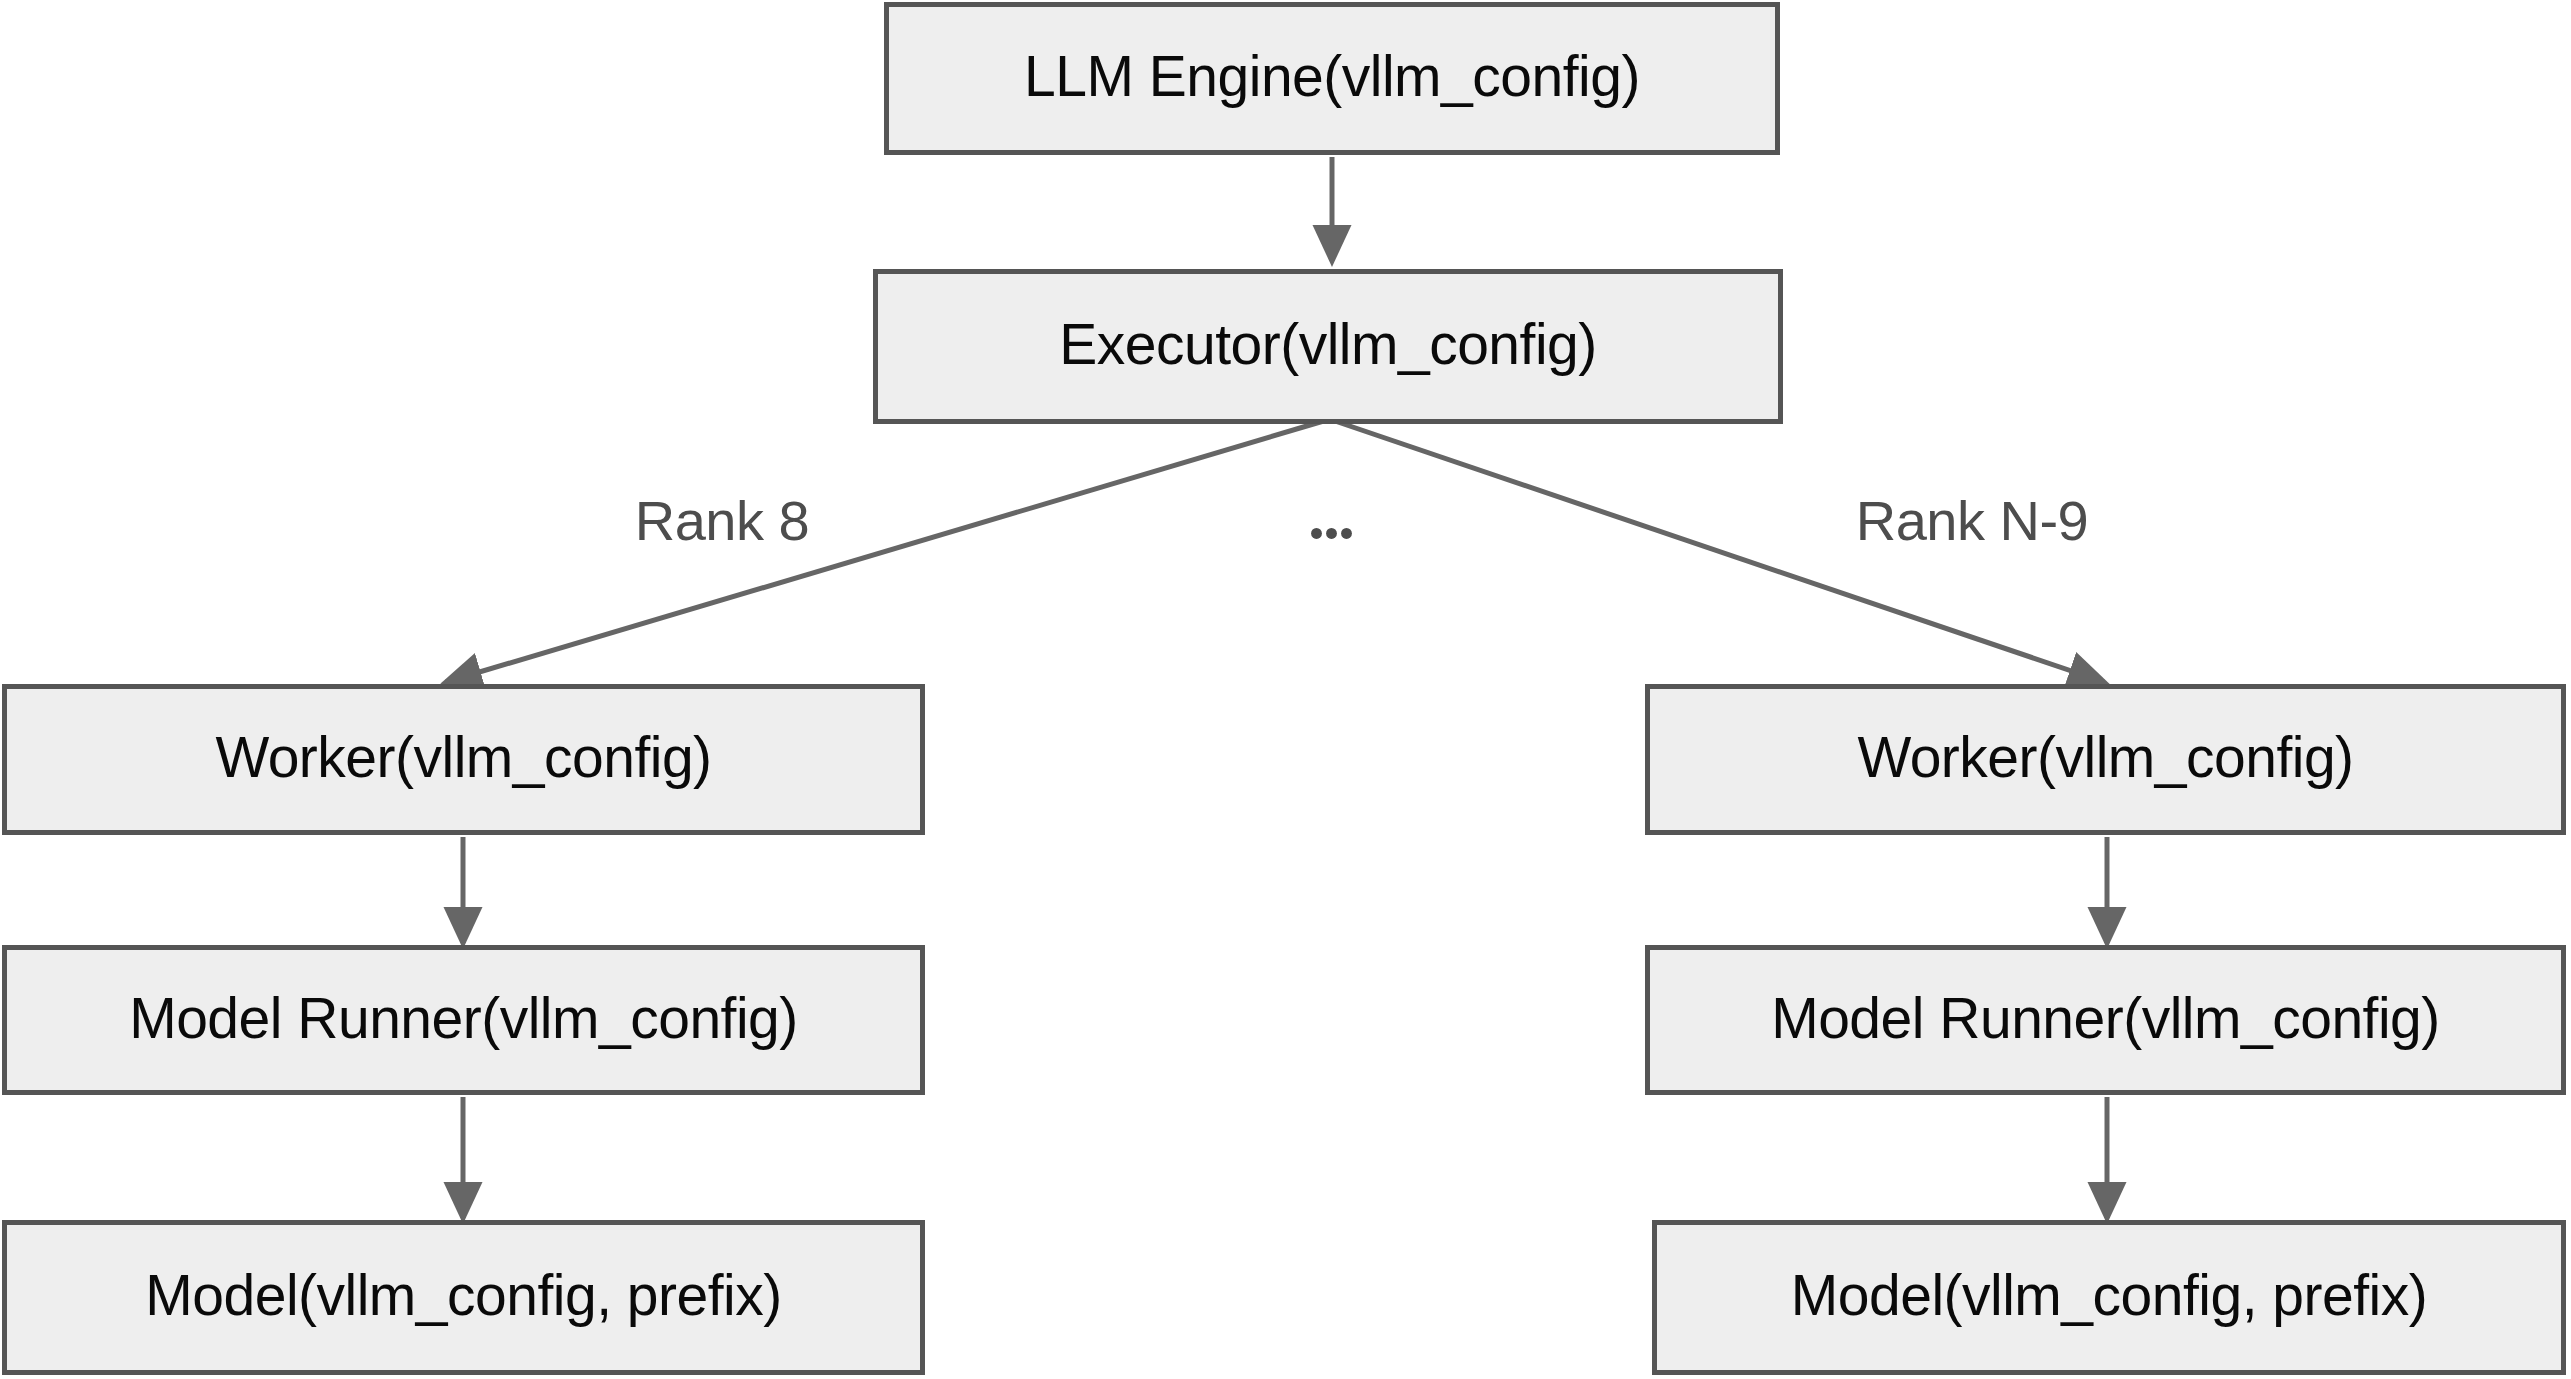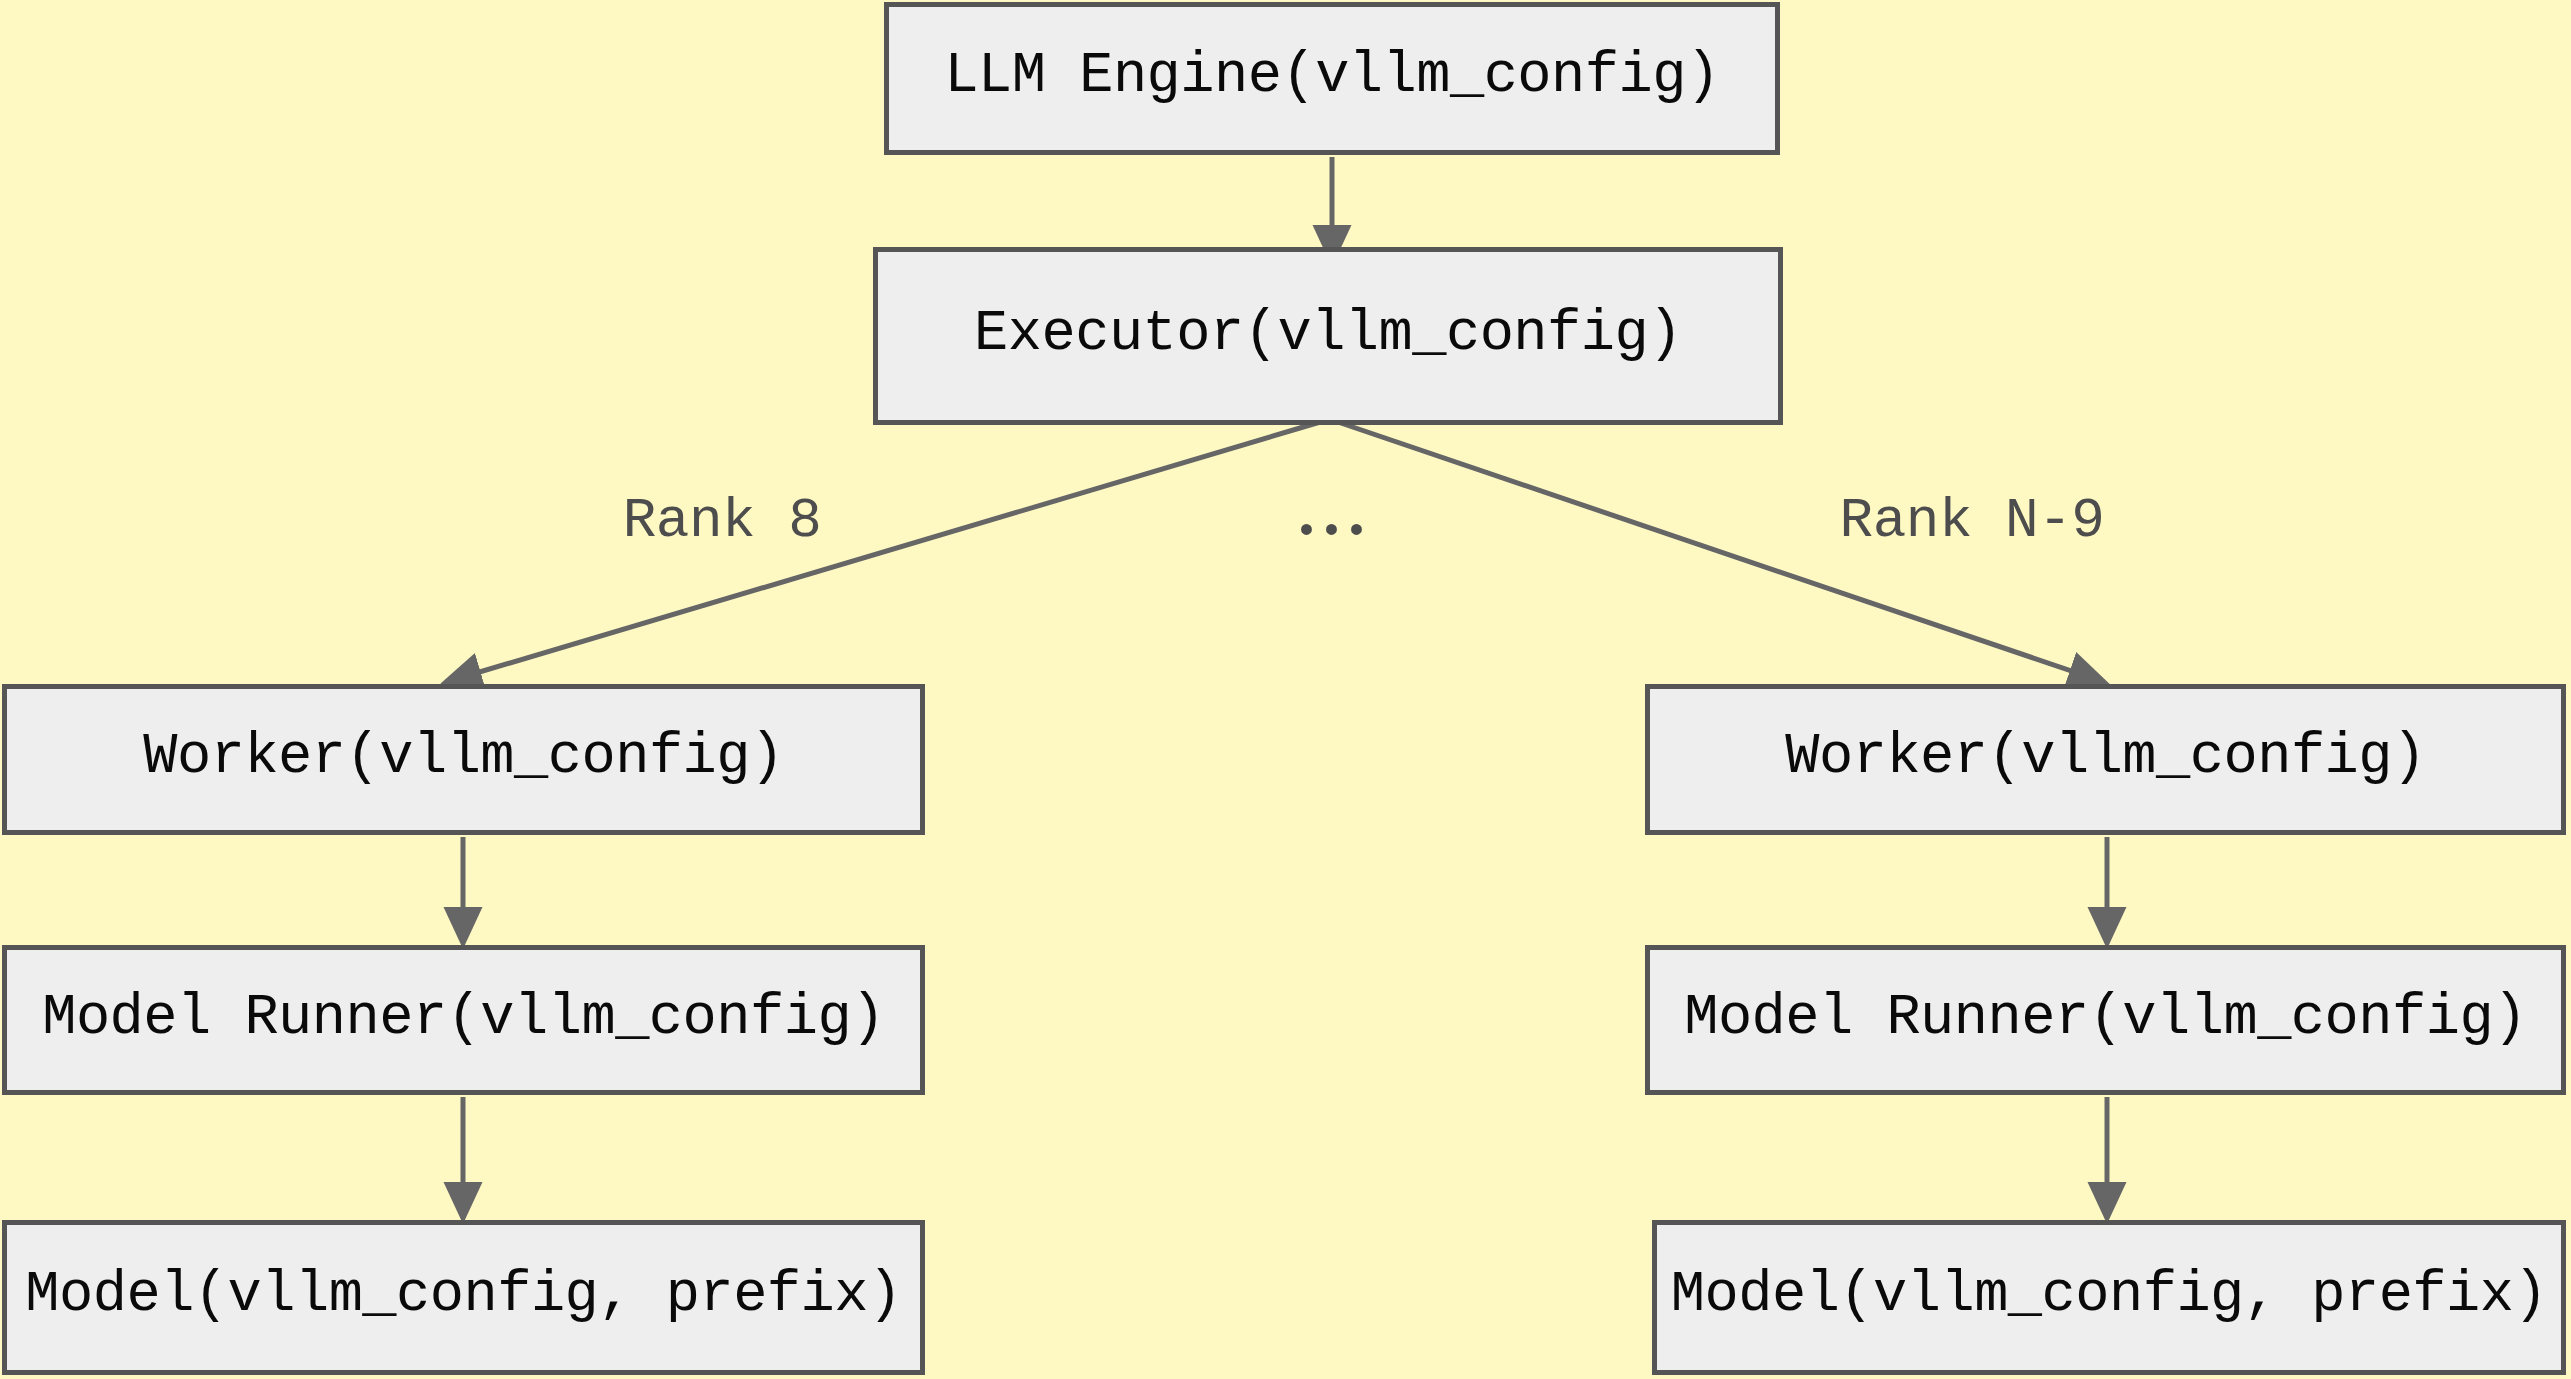--- a/index.html
+++ b/index.html
@@ -5,23 +5,23 @@
 <style>
   html, body {
     margin: 0;
     padding: 0;
     background: #000000;
   }
   #canvas {
     position: relative;
     width: 2571px;
     height: 1379px;
-    background: #fef9c3;
+    background: #ffffff;
     overflow: hidden;
-    font-family: Liberation Mono, monospace;
+    font-family: Liberation Sans, sans-serif;
   }
   .node {
     position: absolute;
     box-sizing: border-box;
     background: #eeeeee;
     border: 5px solid #555555;
     display: flex;
     align-items: center;
     justify-content: center;
     color: #0a0a0a;
@@ -79,21 +79,21 @@
         <line x1="463" y1="1097" x2="463" y2="1218" stroke="#666666" stroke-width="5" marker-end="url(#arrowhead)"></line>
         <line x1="2107" y1="837" x2="2107" y2="943" stroke="#666666" stroke-width="5" marker-end="url(#arrowhead)"></line>
         <line x1="2107" y1="1097" x2="2107" y2="1218" stroke="#666666" stroke-width="5" marker-end="url(#arrowhead)"></line>
       </g>
   </svg>
 
   <div class="node" style="left: 884px; top: 2px; width: 896px; height: 153px;">
     <span class="node-label">LLM Engine(vllm_config)</span>
   </div>
 
-  <div class="node" style="left: 873px; top: 247px; width: 910px; height: 178px;">
+  <div class="node" style="left: 873px; top: 269px; width: 910px; height: 155px;">
     <span class="node-label">Executor(vllm_config)</span>
   </div>
 
   <div class="node" style="left: 2px; top: 684px; width: 923px; height: 151px;">
     <span class="node-label">Worker(vllm_config)</span>
   </div>
 
   <div class="node" style="left: 2px; top: 945px; width: 923px; height: 150px;">
     <span class="node-label">Model Runner(vllm_config)</span>
   </div>

